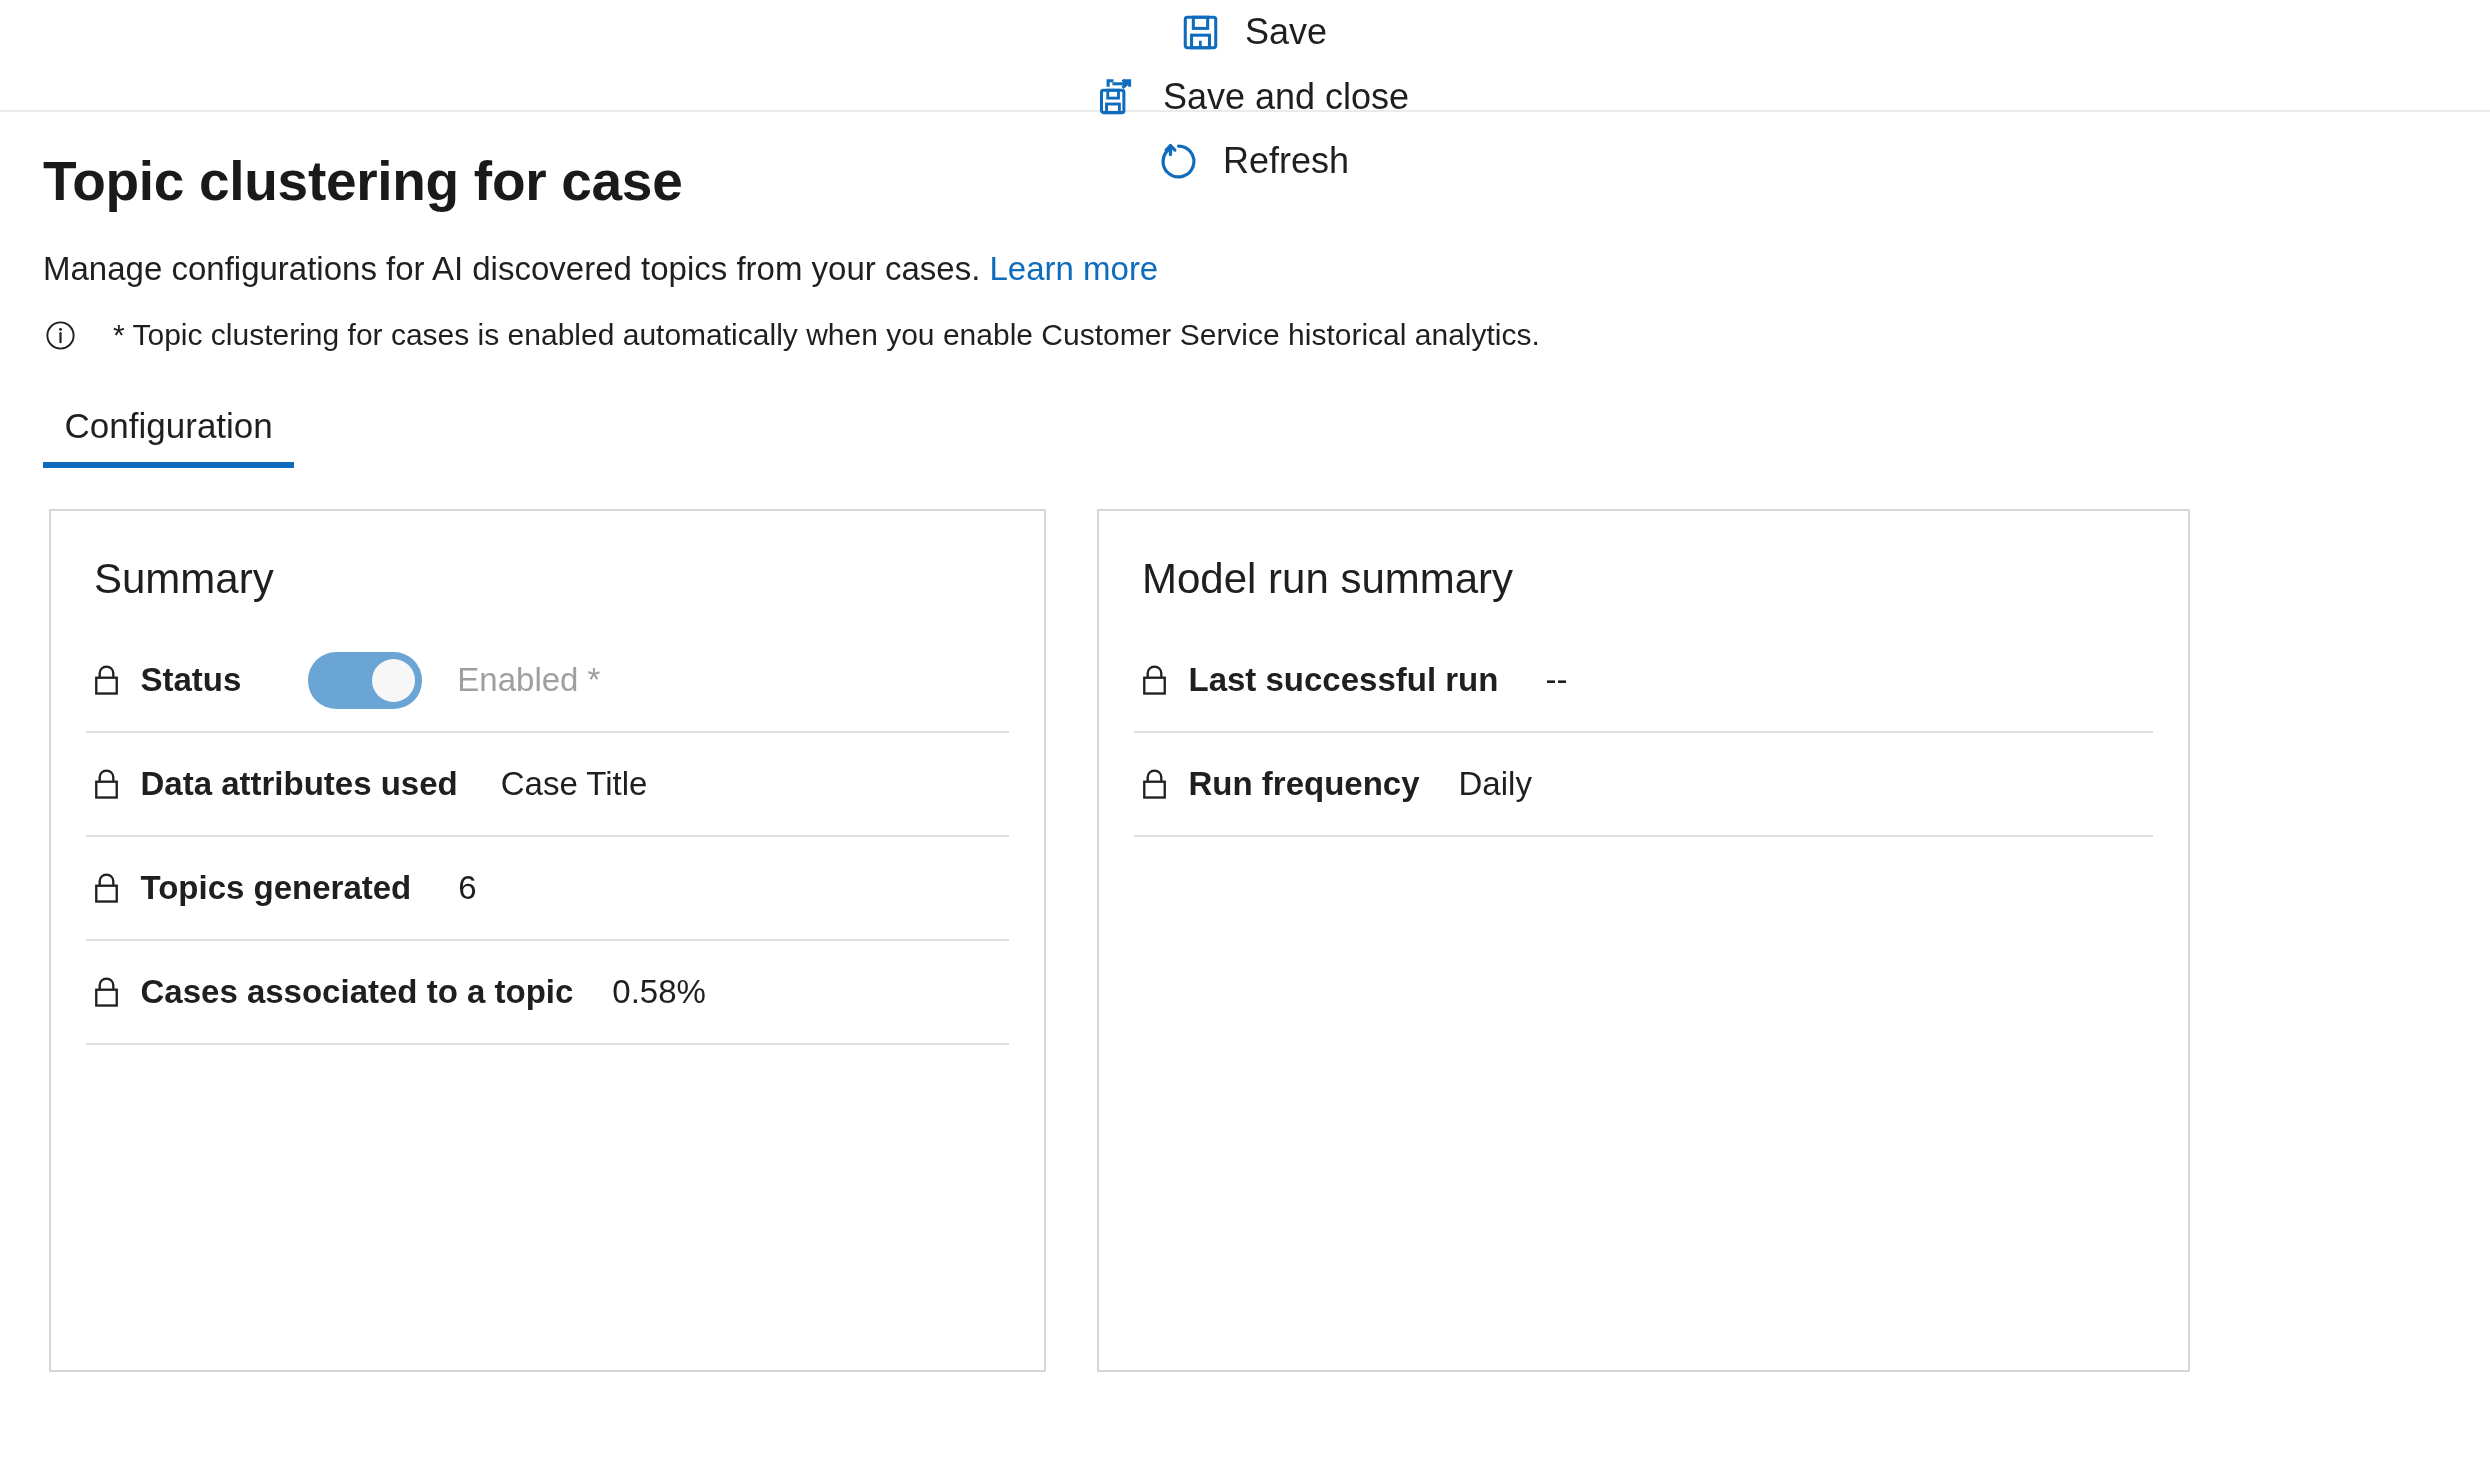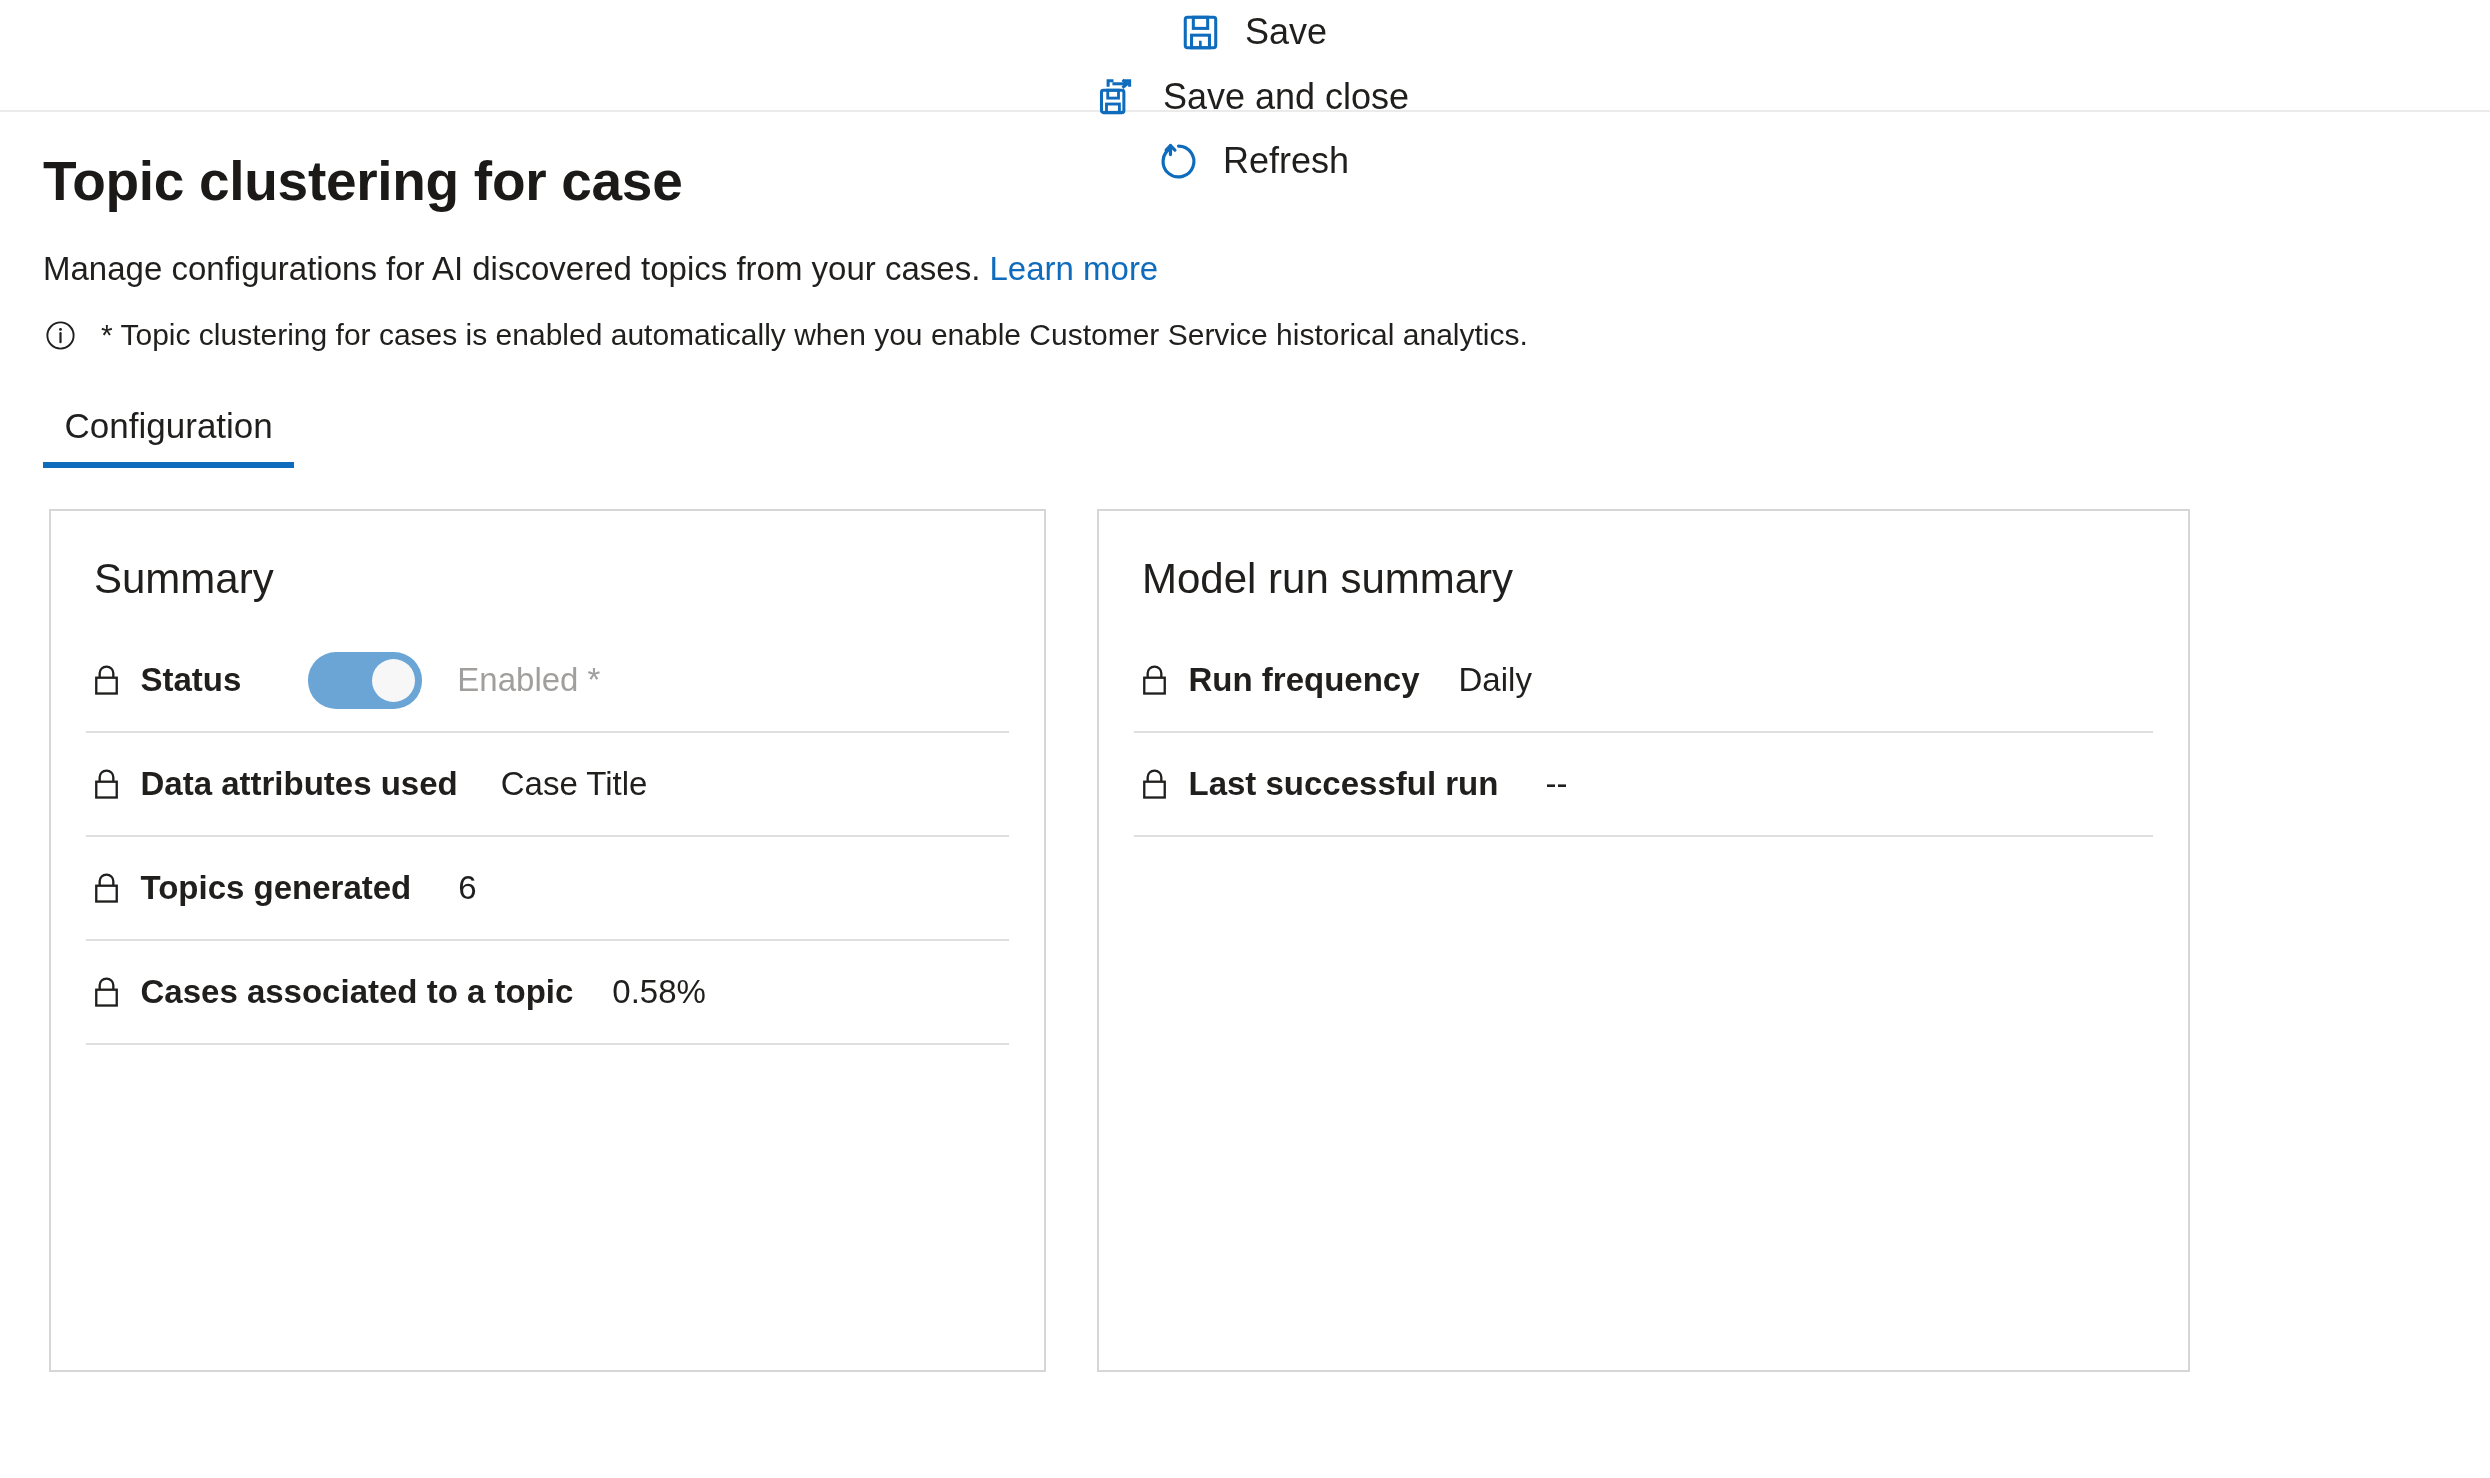--- a/index.html
+++ b/index.html
@@ -74,21 +74,21 @@
   .page-desc a {
     color: #0f6cbd;
     text-decoration: none;
     cursor: pointer;
   }
 
   .note-row {
     margin-top: 29px;
     display: flex;
     align-items: center;
-    gap: 23px;
+    gap: 35px;
   }
   .note-icon {
     width: 35px;
     height: 35px;
     flex: 0 0 auto;
     display: inline-flex;
     align-items: center;
     justify-content: center;
   }
   .note-text {
@@ -350,32 +350,32 @@
 
     <div class="field-list">
 
       <div class="field">
         <span class="lock-icon">
           <svg width="31" height="35" viewBox="0 0 20 22" fill="none">
             <path d="M5.6 9.2 V6.4 a4.4 4.4 0 0 1 8.8 0 V9.2" stroke="#201f1e" stroke-width="1.5" fill="none"></path>
             <rect x="3.4" y="9.2" width="13.2" height="10.2" stroke="#201f1e" stroke-width="1.5" fill="none"></rect>
           </svg>
         </span>
+        <span class="field-label">Last successful run</span>
+        <span class="field-value val-gap-b">--</span>
+      </div>
+
+      <div class="field">
+        <span class="lock-icon">
+          <svg width="31" height="35" viewBox="0 0 20 22" fill="none">
+            <path d="M5.6 9.2 V6.4 a4.4 4.4 0 0 1 8.8 0 V9.2" stroke="#201f1e" stroke-width="1.5" fill="none"></path>
+            <rect x="3.4" y="9.2" width="13.2" height="10.2" stroke="#201f1e" stroke-width="1.5" fill="none"></rect>
+          </svg>
+        </span>
         <span class="field-label">Run frequency</span>
         <span class="field-value val-gap-c">Daily</span>
       </div>
 
-      <div class="field">
-        <span class="lock-icon">
-          <svg width="31" height="35" viewBox="0 0 20 22" fill="none">
-            <path d="M5.6 9.2 V6.4 a4.4 4.4 0 0 1 8.8 0 V9.2" stroke="#201f1e" stroke-width="1.5" fill="none"></path>
-            <rect x="3.4" y="9.2" width="13.2" height="10.2" stroke="#201f1e" stroke-width="1.5" fill="none"></rect>
-          </svg>
-        </span>
-        <span class="field-label">Last successful run</span>
-        <span class="field-value val-gap-b">--</span>
-      </div>
-
     </div>
   </div>
 
 </div>
 
 
 </body></html>

